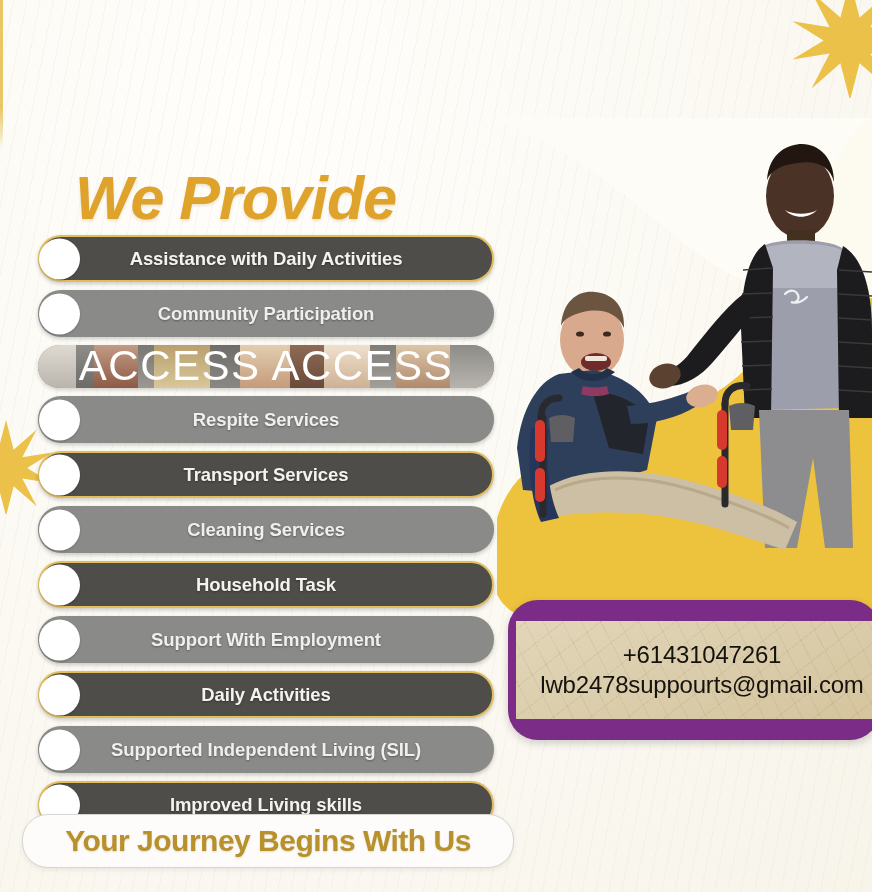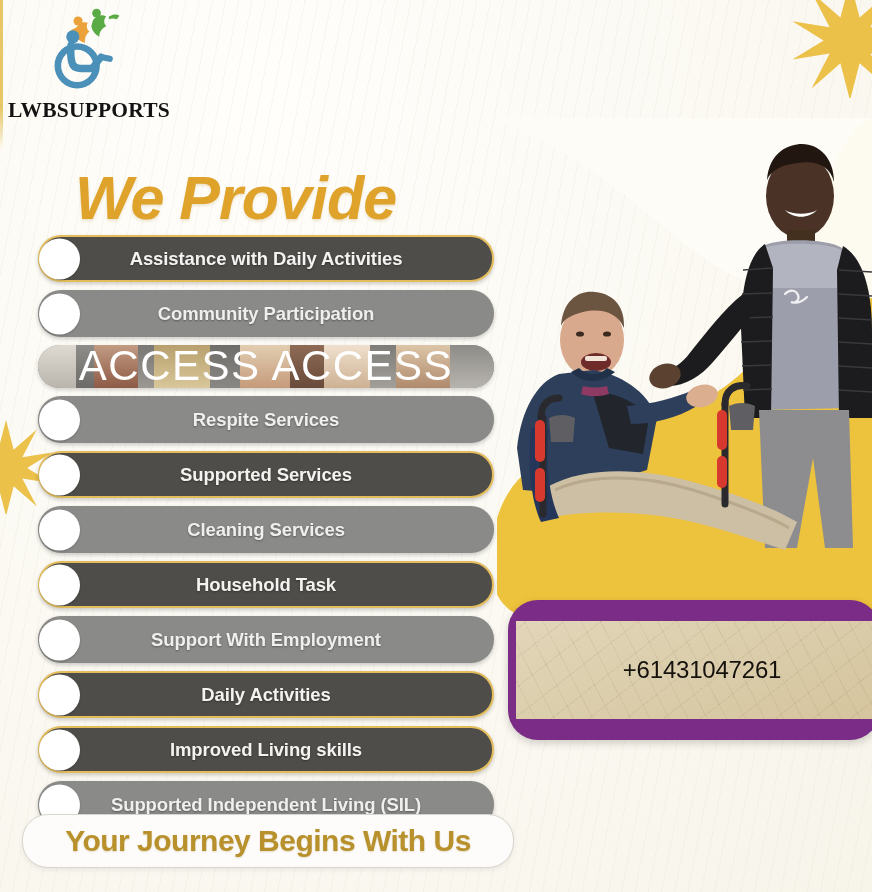--- a/index.html
+++ b/index.html
@@ -140,44 +140,20 @@
       <path d="M50 2 L58 33 L82 12 L67 41 L98 36 L72 52 L98 68 L67 63 L82 92 L58 71 L50 102 L42 71 L18 92 L33 63 L2 68 L28 52 L2 36 L33 41 L18 12 L42 33 Z" fill="#ecc14a"></path>
     </svg>
   </div>
 
   <div class="starburst" style="left:-42px;top:418px;">
     <svg width="96" height="96" viewBox="0 0 100 100">
       <path d="M50 2 L58 33 L82 12 L67 41 L98 36 L72 52 L98 68 L67 63 L82 92 L58 71 L50 102 L42 71 L18 92 L33 63 L2 68 L28 52 L2 36 L33 41 L18 12 L42 33 Z" fill="#ecc14a"></path>
     </svg>
   </div>
 
-  <div id="logo">
-    <div class="logo-mark">
-      <svg width="88" height="88" viewBox="0 0 100 100">
-
-        <path d="M38 26 c3-6 9-9 14-7 c-2 4-1 8 2 10 c-4 3-6 8-5 13 c-5-2-9-4-11-8 z" fill="#eca23a"></path>
-        <circle cx="41" cy="17" r="5.2" fill="#eca23a"></circle>
-        <path d="M30 30 c4-4 9-6 13-5 l-2 5 c-4-1-8 1-11 3 z" fill="#eca23a"></path>
-
-        <path d="M58 16 c4-5 10-7 15-4 c-3 3-3 8 0 11 c-5 2-8 7-8 12 c-5-3-8-7-9-12 z" fill="#5aaa46"></path>
-        <circle cx="62" cy="8" r="5" fill="#5aaa46"></circle>
-        <path d="M76 12 c5-3 9-3 12-1 l-3 4 c-3-1-6-1-9 0 z" fill="#5aaa46"></path>
-
-        <circle cx="35" cy="35" r="7.5" fill="#4a90b9"></circle>
-
-        <circle cx="40" cy="68" r="22" fill="none" stroke="#4a90b9" stroke-width="7.5"></circle>
-
-        <path d="M33 45 c0 0 -1 12 1 19 c1 5 5 7 10 7 l14 0" fill="none" stroke="#4a90b9" stroke-width="8.5" stroke-linecap="round"></path>
-
-        <path d="M57 71 l10 -13" fill="none" stroke="#4a90b9" stroke-width="8" stroke-linecap="round"></path>
-        <path d="M67 58 l10 2" fill="none" stroke="#4a90b9" stroke-width="7" stroke-linecap="round"></path>
-      </svg>
-    </div>
-    <div class="logo-word">LWBSUPPORTS</div>
-  </div>
 
   <div id="headline">We Provide</div>
 
   <div id="photo-panel">
     <svg class="blob" width="375" height="500" viewBox="0 0 375 500" preserveAspectRatio="none">
       <defs>
         <clipPath id="panelclip">
             <rect x="0" y="0" width="375" height="500" rx="0"></rect>
           </clipPath>
       </defs>
@@ -304,21 +280,21 @@
       <div class="overlay-text">ACCESS ACCESS</div>
     </div>
 
     <div class="pill light">
       <span class="bullet"></span>
       <span class="plabel">Respite Services</span>
     </div>
 
     <div class="pill dark">
       <span class="bullet"></span>
-      <span class="plabel">Supported Services</span>
+      <span class="plabel">Transport Services</span>
     </div>
 
     <div class="pill light">
       <span class="bullet"></span>
       <span class="plabel">Cleaning Services</span>
     </div>
 
     <div class="pill dark">
       <span class="bullet"></span>
       <span class="plabel">Household Task</span>
@@ -327,35 +303,36 @@
     <div class="pill light">
       <span class="bullet"></span>
       <span class="plabel">Support With Employment</span>
     </div>
 
     <div class="pill dark">
       <span class="bullet"></span>
       <span class="plabel">Daily Activities</span>
     </div>
 
+    <div class="pill light">
+      <span class="bullet"></span>
+      <span class="plabel">Supported Independent Living (SIL)</span>
+    </div>
+
     <div class="pill dark">
       <span class="bullet"></span>
       <span class="plabel">Improved Living skills</span>
-    </div>
-
-    <div class="pill light">
-      <span class="bullet"></span>
-      <span class="plabel">Supported Independent Living (SIL)</span>
     </div>
 
   </div>
 
   <div id="contact">
     <div class="kraft">
       <div class="cline">+61431047261</div>
+      <div class="cline">lwb2478suppourts@gmail.com</div>
     </div>
   </div>
 
   <div id="footer">
     <span class="ftext">Your Journey Begins With Us</span>
   </div>
 
 </div>
 
 </body></html>

